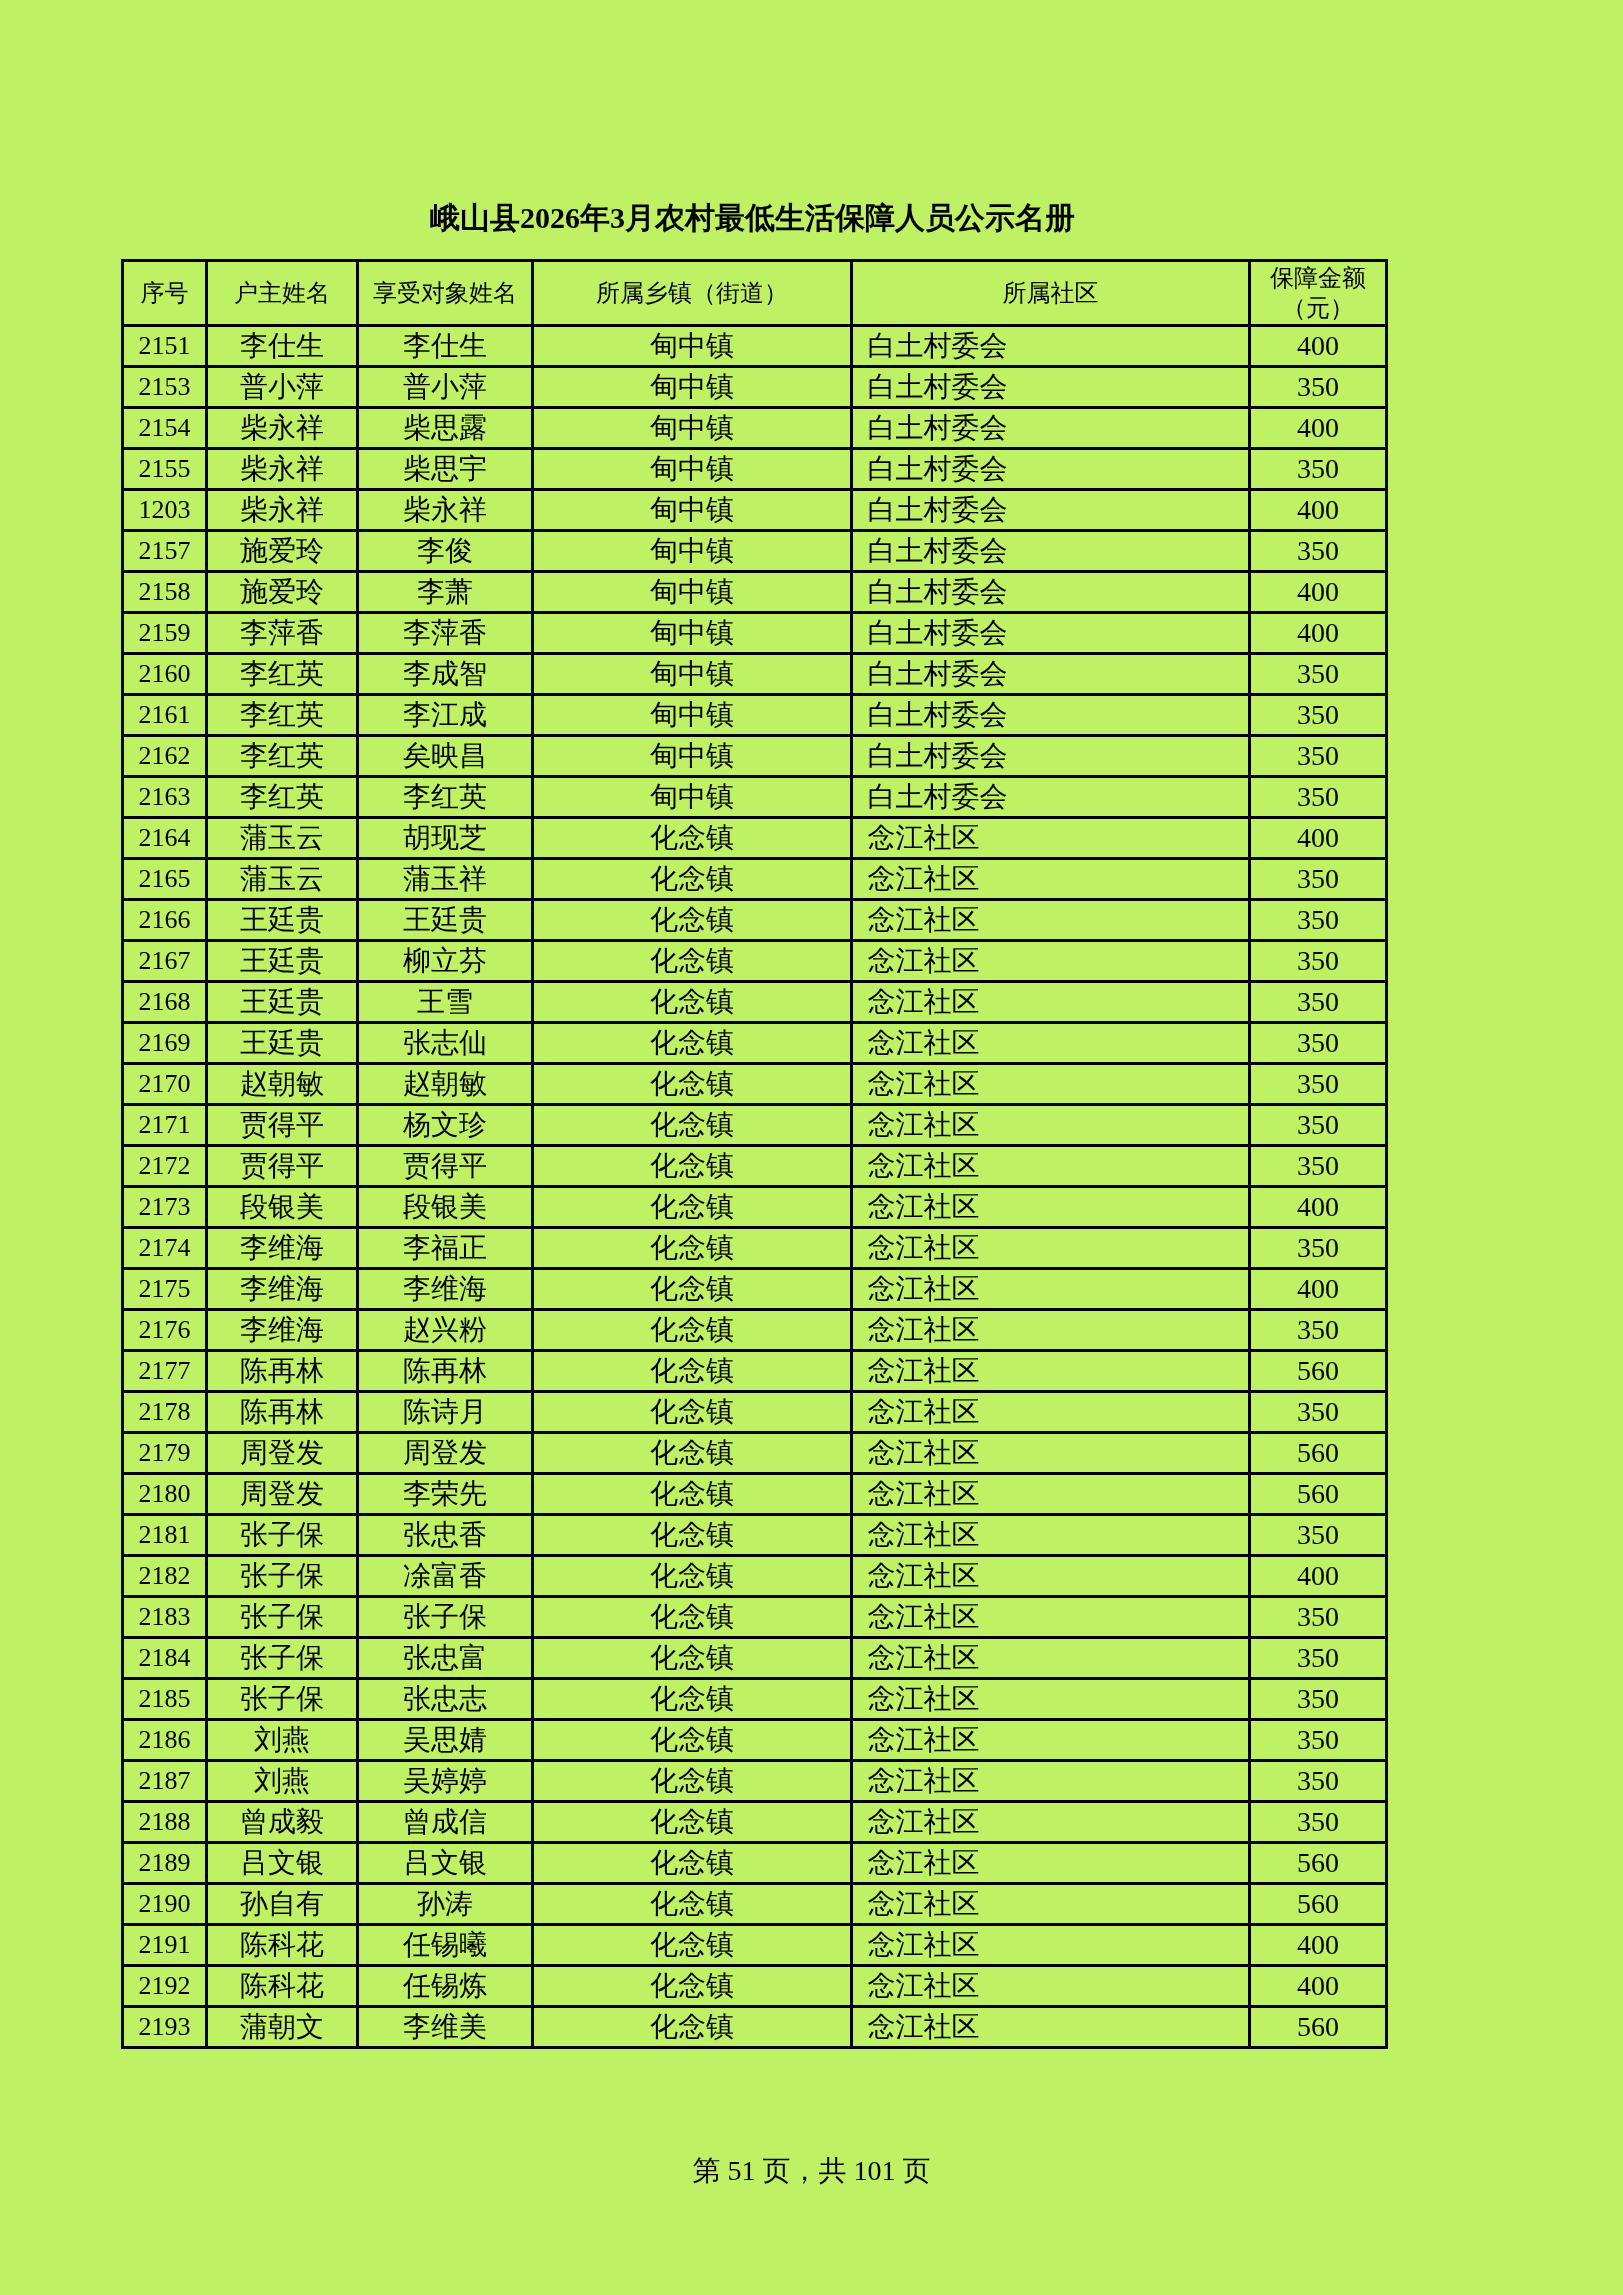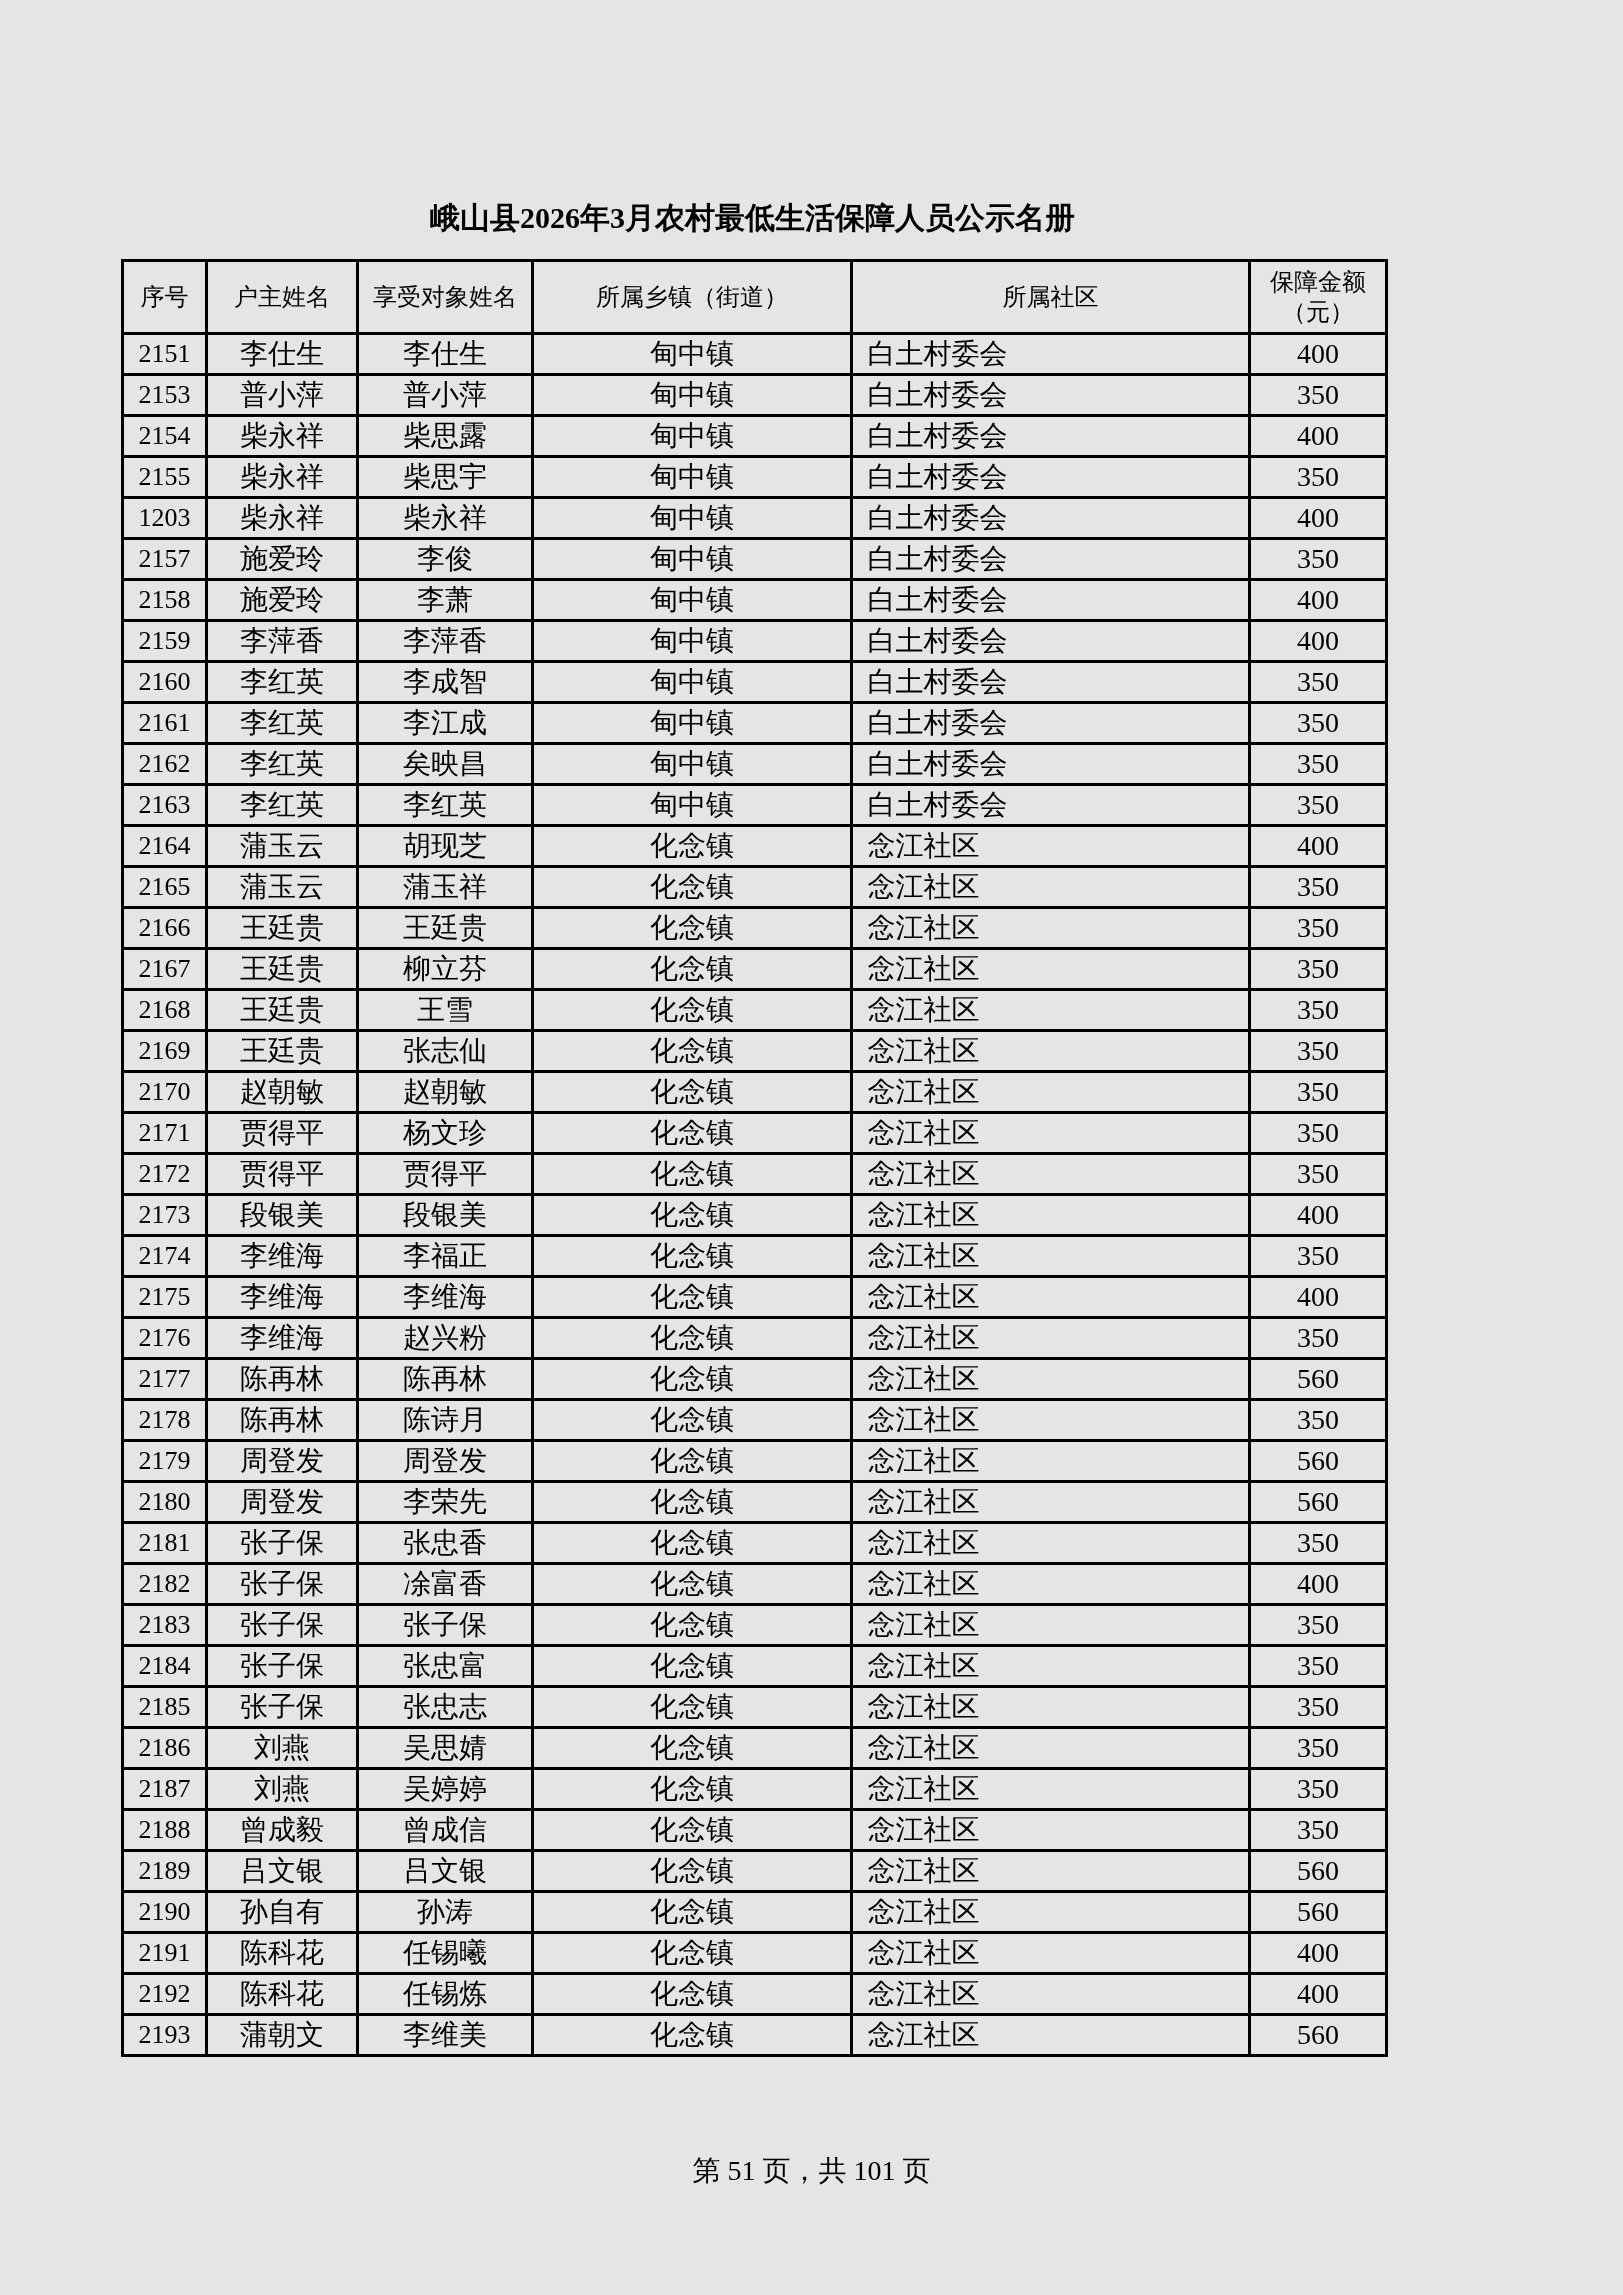--- a/index.html
+++ b/index.html
@@ -10,21 +10,21 @@
     height: 2295px;
     position: relative;
     font-family: "Liberation Serif", "DejaVu Serif", serif;
     color: #000000;
   }
   .page {
     position: absolute;
     top: 0; left: 0;
     width: 1623px;
     height: 2295px;
-    background: #e5e5e5;
+    background: #bef264;
   }
   .doc-title {
     position: absolute;
     left: 121px;
     top: 198px;
     width: 1263px;
     text-align: center;
     font-size: 30px;
     font-weight: bold;
     white-space: nowrap;
@@ -38,21 +38,21 @@
     table-layout: fixed;
     border: 3.9px solid #000;
   }
   table.roster th, table.roster td {
     border: 3.3px solid #000;
     padding: 0;
     text-align: center;
     vertical-align: middle;
     overflow: hidden;
   }
-  table.roster thead tr { height: 73px; }
+  table.roster thead tr { height: 65px; }
   table.roster thead th {
     font-weight: normal;
     font-size: 24px;
     line-height: 1.25;
   }
   table.roster tbody tr { height: 41px; padding-left: 25px; }
   table.roster tbody td {
     font-size: 28px;
     line-height: 1;
   }

